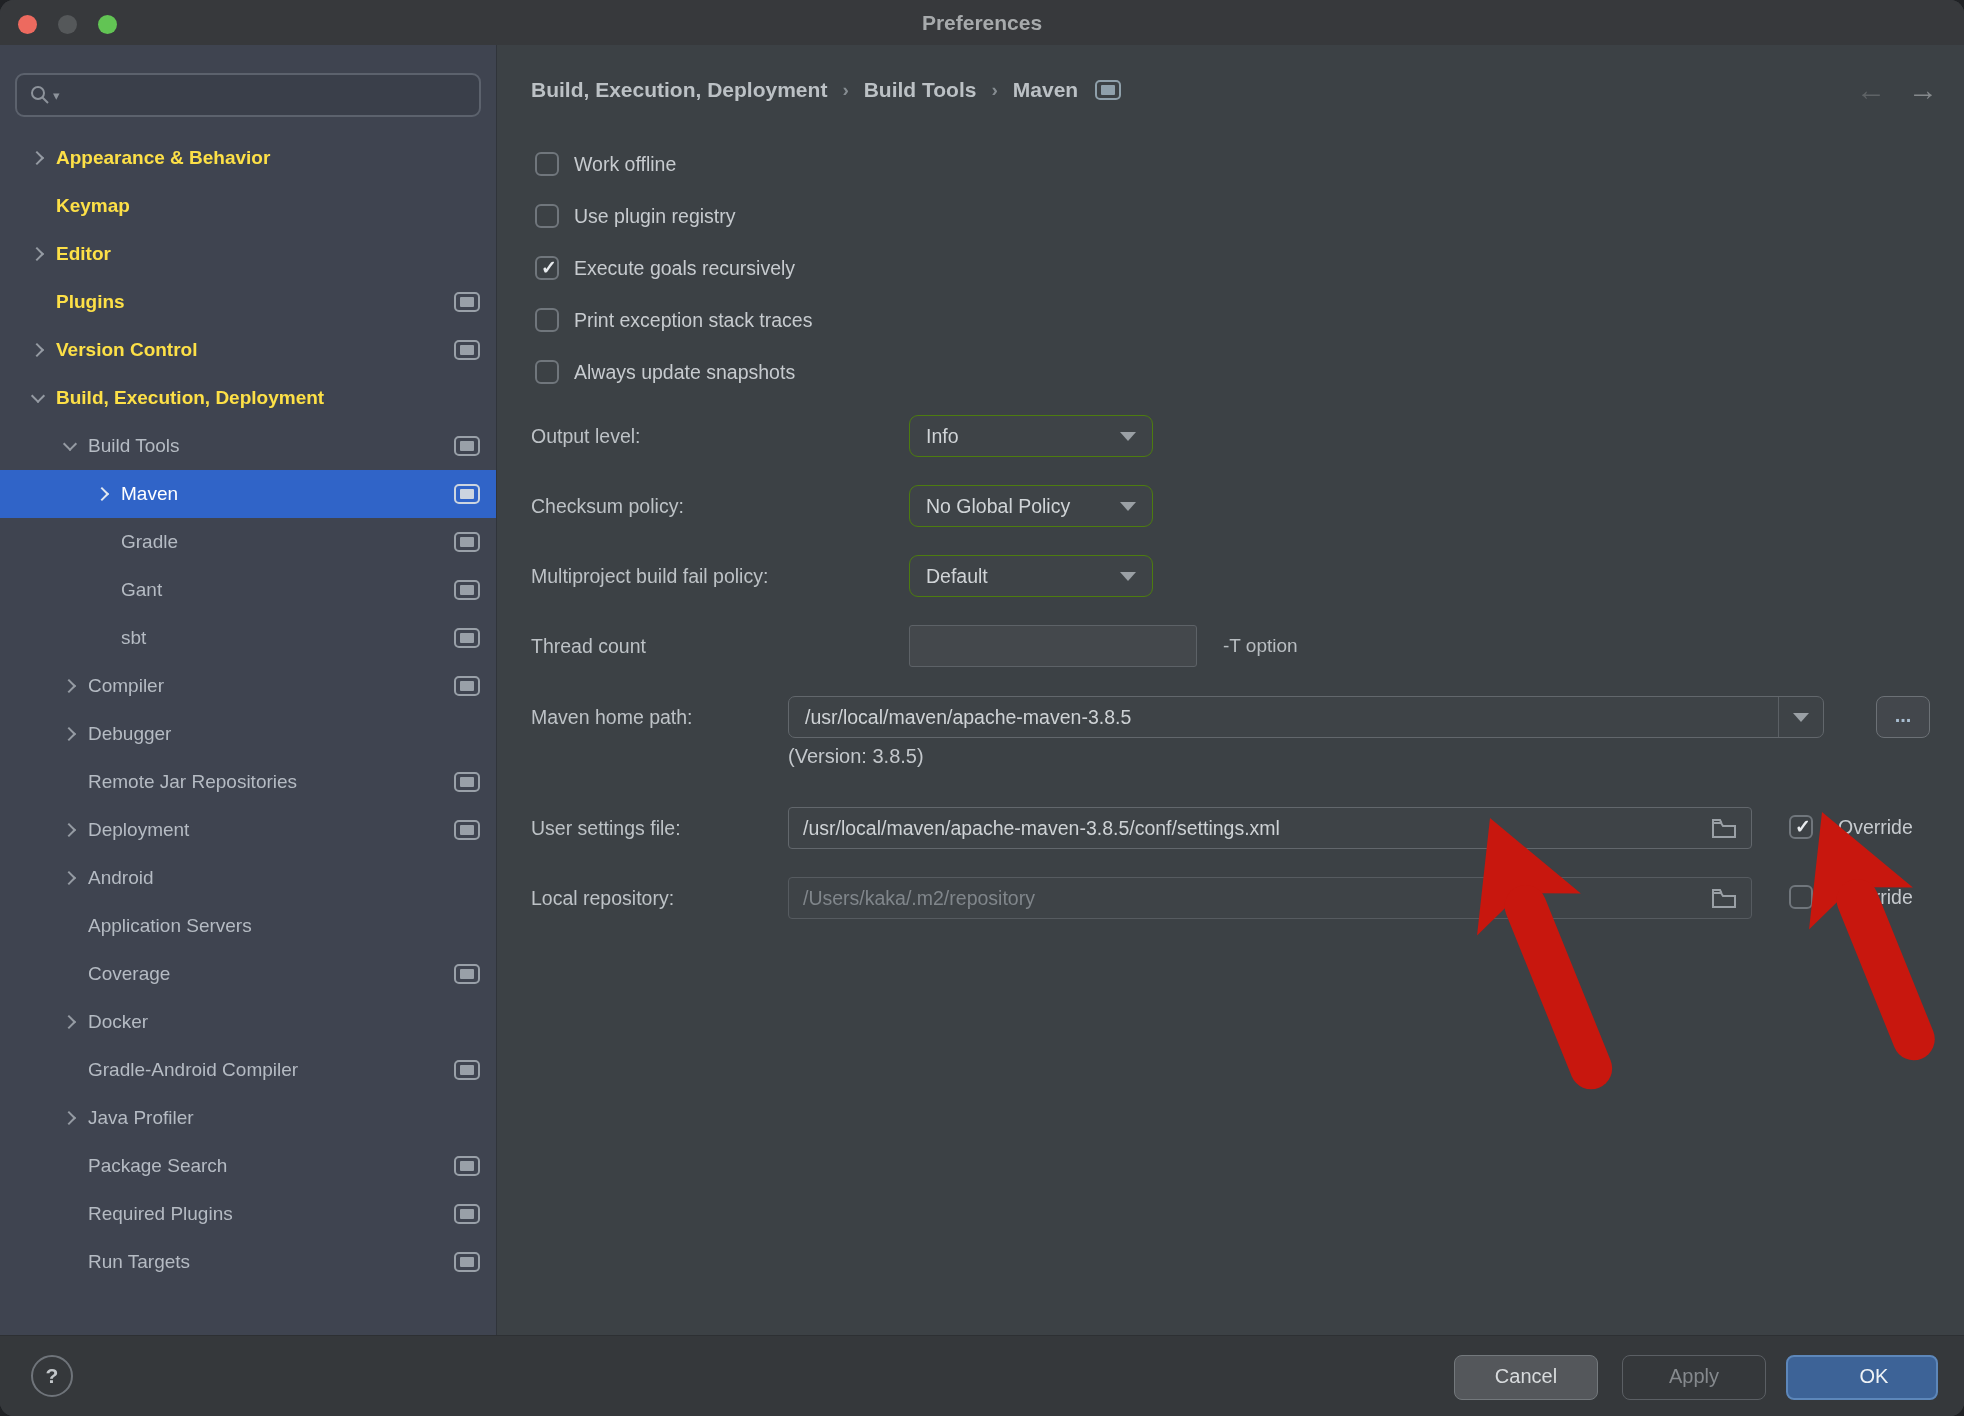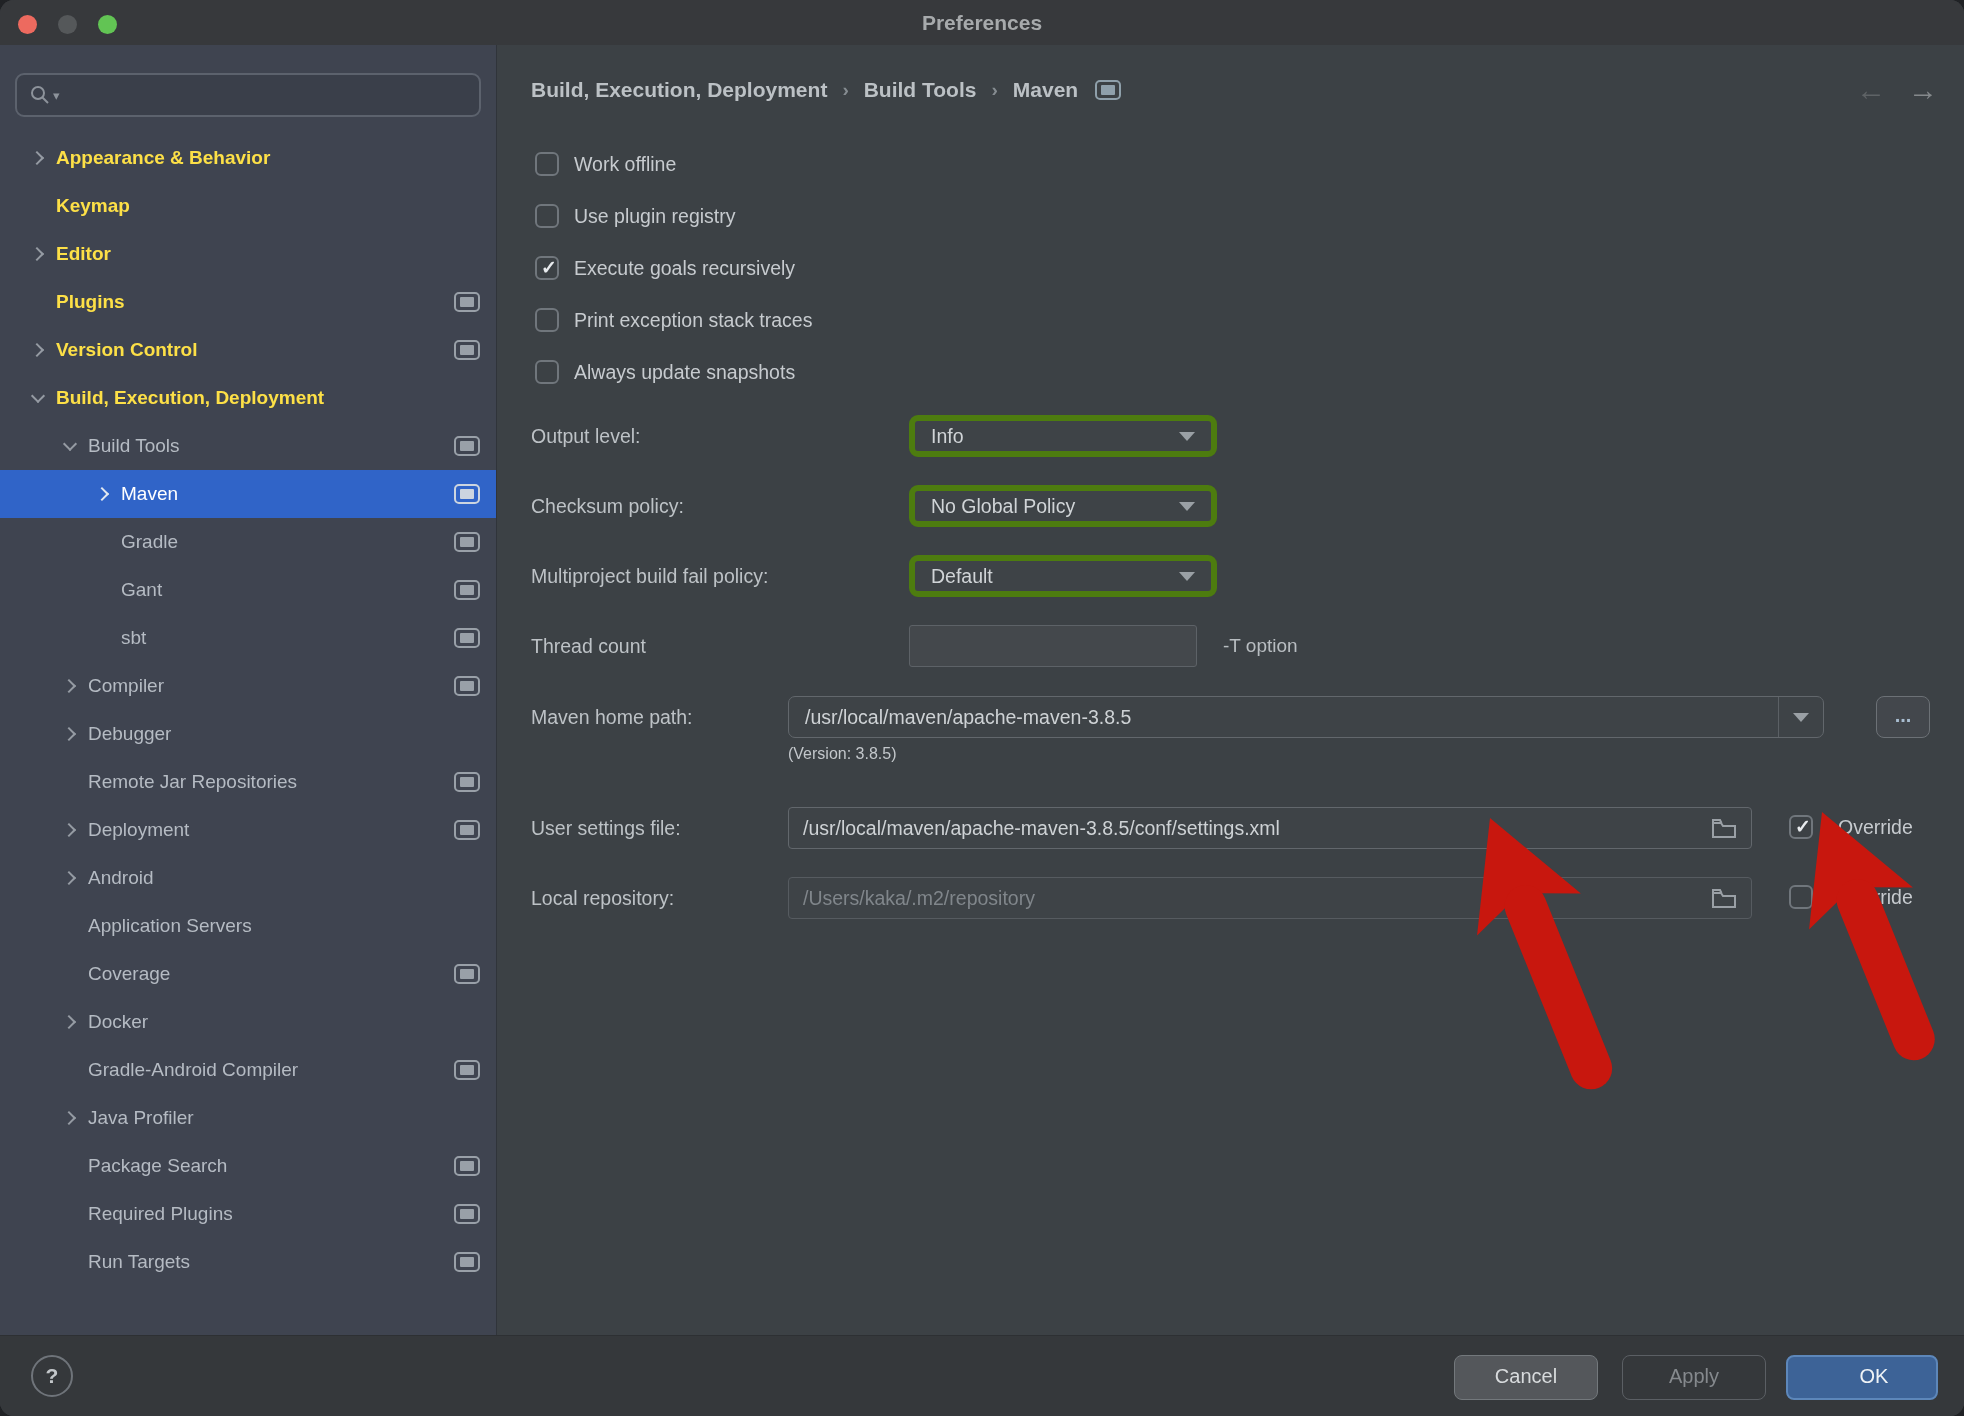--- a/index.html
+++ b/index.html
@@ -55,36 +55,36 @@
   .cline{height:52px;display:flex;align-items:center;}
   .cb{width:24px;height:24px;border:2px solid #70767c;border-radius:6px;background:transparent;
     margin-right:15px;position:relative;flex:0 0 24px;}
   .cb .mark{position:absolute;left:0;top:-2px;width:24px;height:24px;line-height:24px;text-align:center;
     color:#e8ebee;font-size:19px;font-weight:bold;display:none;}
   .cb.on .mark{display:block;}
   .clabel{font-size:19.5px;color:#c7cbcf;}
 
   .frow{position:absolute;left:33px;right:16px;height:42px;}
   .flabel{position:absolute;left:0;top:0;height:42px;line-height:42px;font-size:19.5px;color:#bdc2c6;white-space:nowrap;}
-  .dd{position:absolute;left:378px;top:0;width:308px;height:42px;border:6px solid #4d7c0f;border-radius:9px;
+  .dd{position:absolute;left:378px;top:0;width:244px;height:42px;border:1px solid #4d7c0f;border-radius:9px;
     display:flex;align-items:center;padding:0 16px;font-size:19.5px;color:#d0d4d7;background:#3e4347;}
   .dd-arrow{margin-left:auto;width:0;height:0;border-left:8px solid transparent;border-right:8px solid transparent;
     border-top:9px solid #9aa0a5;}
   .tinput{position:absolute;left:378px;top:0;width:288px;height:42px;background:#44484c;border:1px solid #5d6267;
     border-radius:3px;color:#d0d4d7;font-size:19px;padding:0 10px;font-family:"Liberation Sans",sans-serif;outline:none;}
   .hint{position:absolute;left:692px;top:0;height:42px;line-height:42px;font-size:19px;color:#b8bdc1;}
 
   .combo{position:absolute;left:257px;top:0;width:1036px;height:42px;border:1px solid #62676c;border-radius:7px;
     background:#3e4347;display:flex;align-items:center;}
   .combo .val{padding:0 16px;font-size:19.5px;color:#ced2d5;white-space:nowrap;overflow:hidden;flex:1;}
   .combo .dseg{flex:0 0 45px;height:100%;border-left:1px solid #5b6065;display:flex;align-items:center;justify-content:center;}
   .combo .dseg i{width:0;height:0;border-left:8px solid transparent;border-right:8px solid transparent;border-top:9px solid #9aa0a5;}
   .browse{position:absolute;left:1345px;top:0;width:54px;height:42px;border:1px solid #6c7176;border-radius:8px;
     background:#43474c;color:#a9bdd0;font-size:20px;font-weight:bold;text-align:center;line-height:36px;}
-  .note{position:absolute;left:290px;top:700px;font-size:16px;color:#c3c7cb;}
+  .note{position:absolute;left:290px;top:700px;font-size:20px;color:#c3c7cb;}
 
   .field{position:absolute;left:257px;top:0;width:964px;height:42px;border:1px solid #62676c;border-radius:4px;
     background:#3e4347;display:flex;align-items:center;padding:0 14px;}
   .field .val{font-size:19.5px;color:#ced2d5;white-space:nowrap;overflow:hidden;flex:1;}
   .field.dis{border-color:#565b60;}
   .field.dis .val{color:#80868b;}
   .ovr{position:absolute;left:1258px;top:8px;display:flex;align-items:center;}
   .ovr .olabel{font-size:19.5px;color:#c7cbcf;}
 
   

